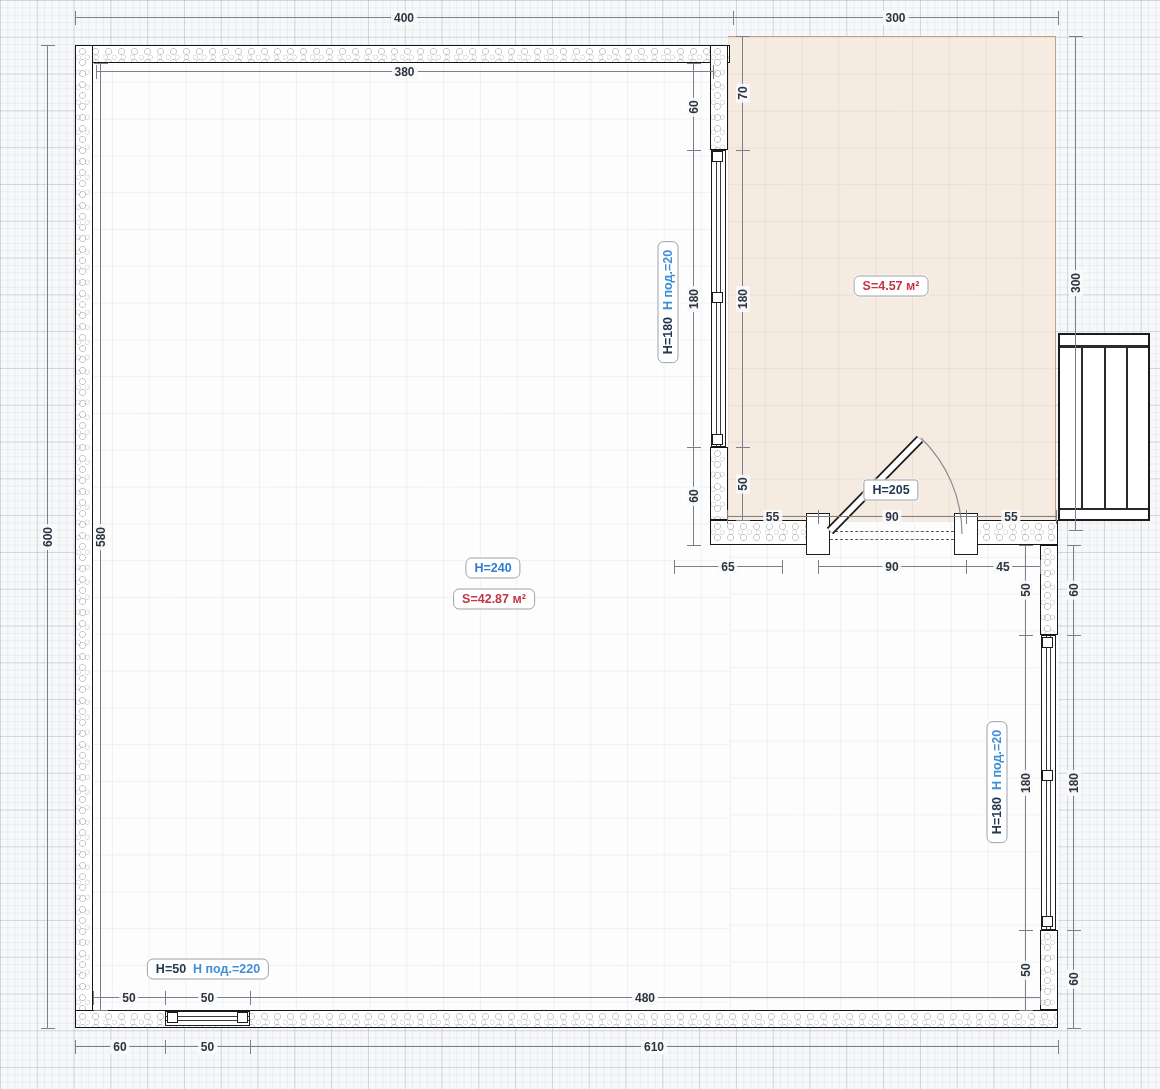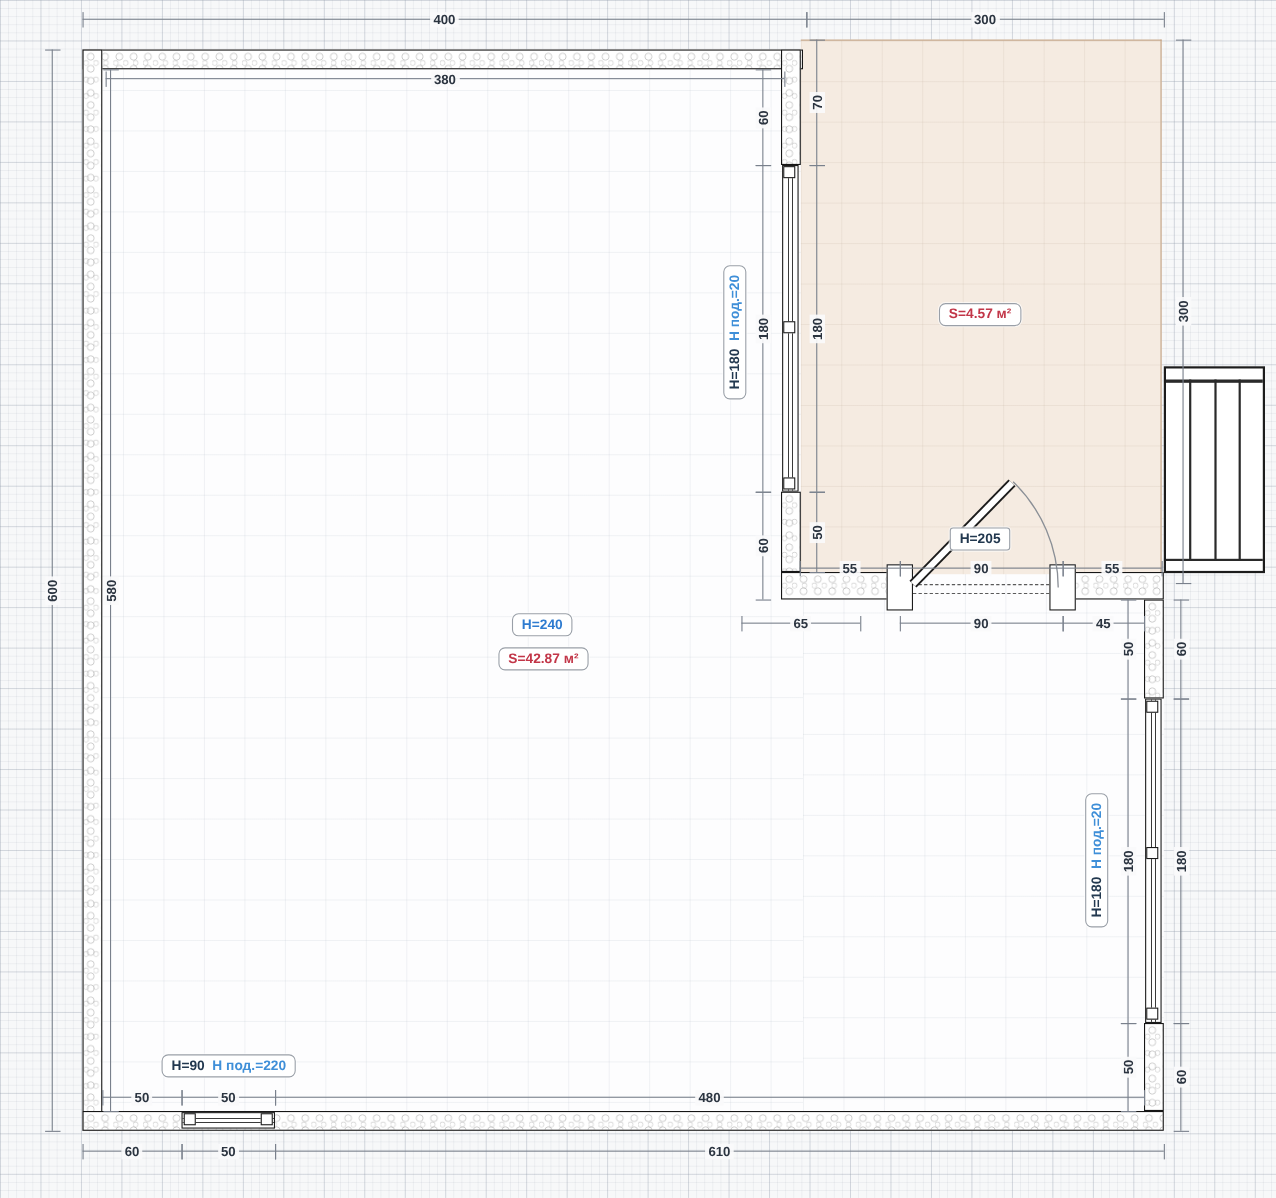--- a/index.html
+++ b/index.html
@@ -226,17 +226,17 @@
 
   <div class="tag rot" style="left:668px;top:302px">
     <span class="navy">H=180</span>&nbsp;
     <span class="sill">Н под.=20</span>
   </div>
   <div class="tag rot" style="left:997px;top:782px">
     <span class="navy">H=180</span>&nbsp;
     <span class="sill">Н под.=20</span>
   </div>
   <div class="tag" style="left:208px;top:969px">
-    <span class="navy">H=90</span>&nbsp;
+    <span class="navy">H=50</span>&nbsp;
     <span class="sill">Н под.=220</span>
   </div>
 
 </div>
 
 </body></html>

